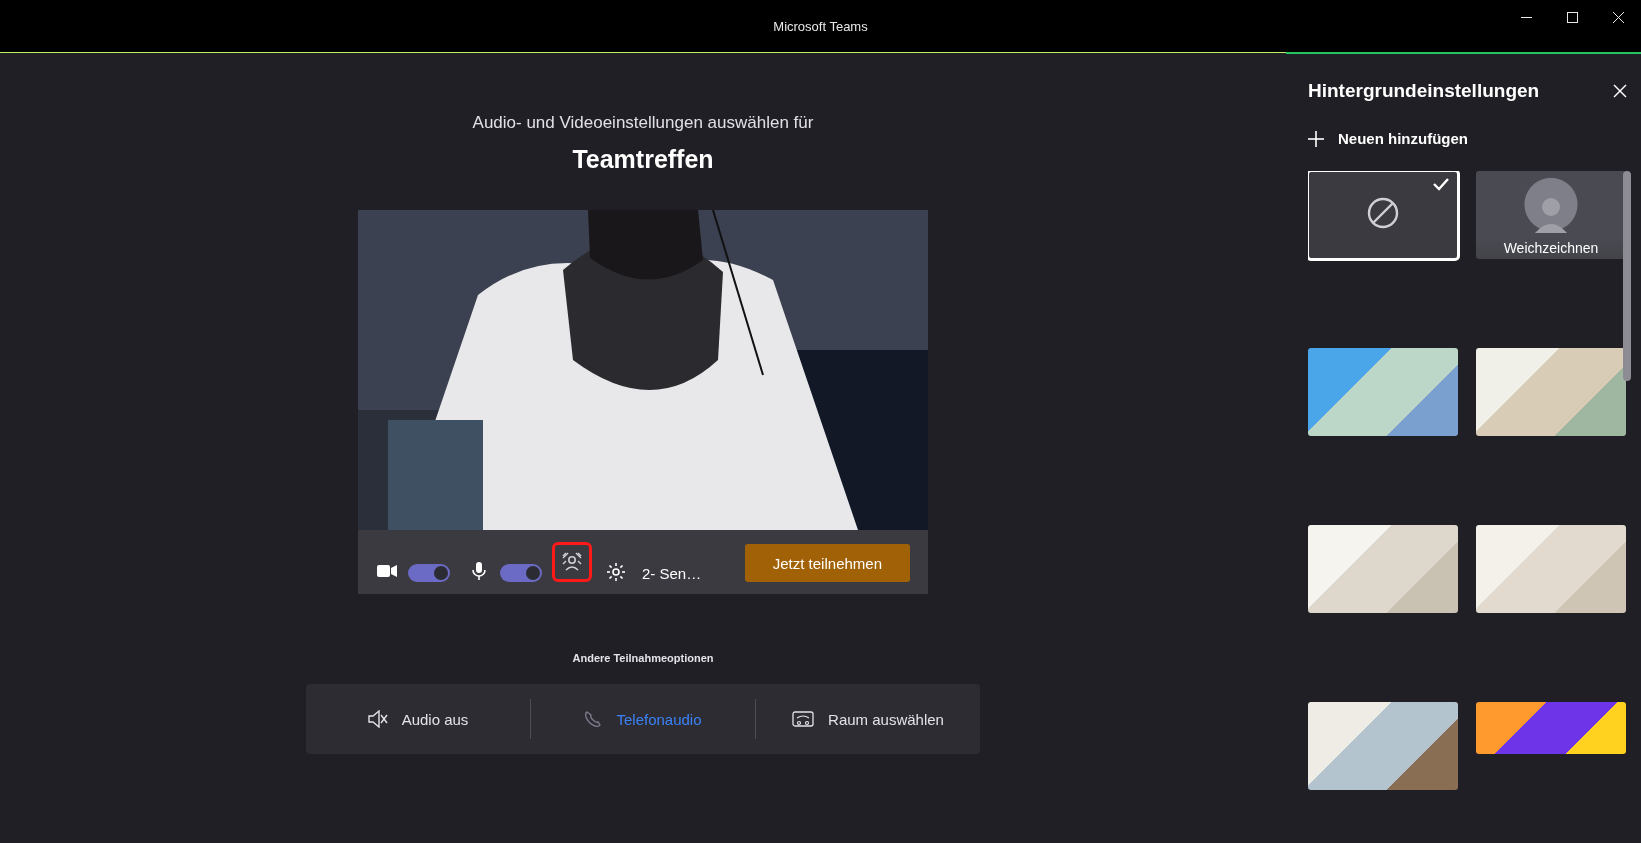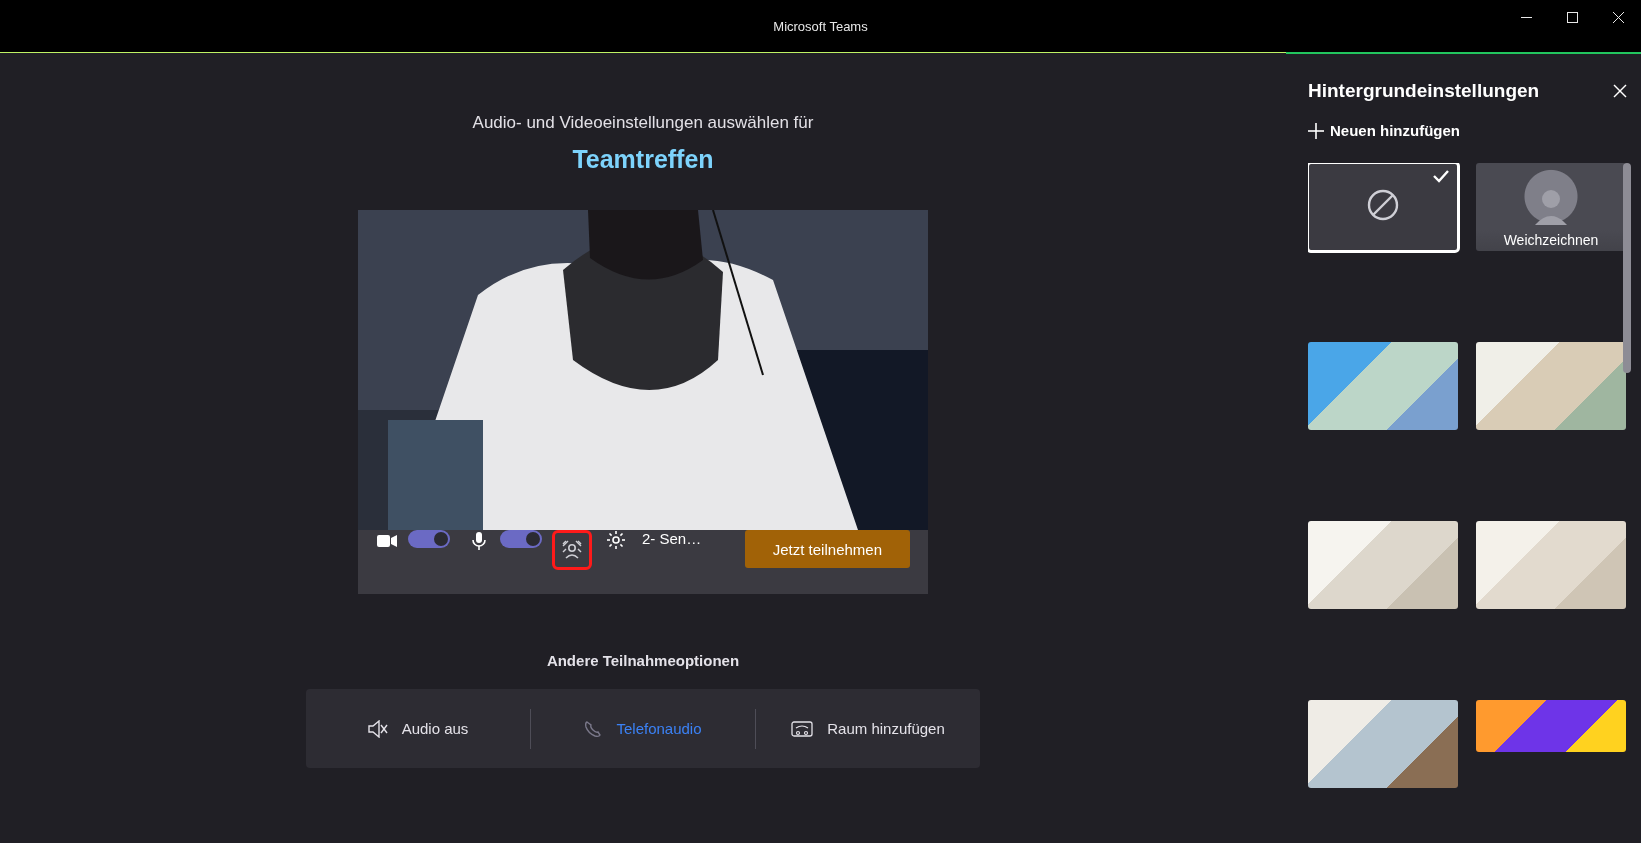--- a/index.html
+++ b/index.html
@@ -8,50 +8,50 @@
     .titlebar { height: 52px; display: flex; align-items: center; justify-content: center; position: relative; background: #000; }
     .titlebar .title { font-size: 13px; color: #e8e8e8; }
     .win-ctrls { position: absolute; right: 0; top: 0; height: 34px; display: flex; }
     .win-btn { width: 46px; height: 34px; display: flex; align-items: center; justify-content: center; color: #e8e8e8; }
 
     .app-body { display: flex; height: calc(843px - 34px); }
 
     .main { flex: 1; display: flex; flex-direction: column; align-items: center; padding-top: 60px; border-top: 1px solid #bef264; }
 
     .subtitle { font-size: 17px; color: #e2e0e6; margin-bottom: 12px; }
-    .meeting-name { font-size: 25px; font-weight: 700; color: #7dd3fc; margin-bottom: 36px; text-align: center; }
+    .meeting-name { font-size: 25px; font-weight: 700; color: #ffffff; margin-bottom: 36px; text-align: center; }
 
     .stage-wrap { width: 570px; }
     .video { width: 570px; height: 320px; background: #3a3a42; position: relative; overflow: hidden; }
     .video svg { width: 100%; height: 100%; display: block; }
 
-    .controls { width: 570px; height: 64px; background: #3b3a41; display: flex; align-items: flex-start; padding: 0 18px; gap: 10px; }
+    .controls { width: 570px; height: 64px; background: #3b3a41; display: flex; align-items: flex-end; padding: 12px 18px; gap: 10px; }
     .ctrl-icon { width: 22px; height: 22px; display: flex; align-items: center; justify-content: center; color: #fff; }
     .toggle { width: 42px; height: 18px; border-radius: 9px; background: #6b6ac4; position: relative; cursor: pointer; }
     .toggle .knob { width: 14px; height: 14px; border-radius: 50%; background: #2b2b33; position: absolute; top: 2px; right: 2px; }
 
     .bg-fx-btn { width: 40px; height: 40px; border: 3px solid #ff1a1a; border-radius: 6px; display: flex; align-items: center; justify-content: center; cursor: pointer; }
     .gear-btn { width: 28px; display:flex; align-items:center; justify-content:center; cursor:pointer; }
     .dev-label { font-size: 15px; color: #fff; max-width: 64px; white-space: nowrap; overflow: hidden; text-overflow: ellipsis; cursor: pointer; margin-left: 2px; }
     .join-btn { margin-left: auto; background: #a16207; color: #fff; padding: 0 28px; height: 38px; border-radius: 3px; display: flex; align-items: center; font-size: 15px; cursor: pointer; }
 
-    .other-title { margin-top: 58px; font-size: 15px; font-weight: 600; color: #e4e2e9; }
-
-    .other-row { margin-top: 20px; width: 674px; height: 79px; background: #2d2c33; border-radius: 4px; display: flex; align-items: center; }
+    .other-title { margin-top: 58px; font-size: 11px; font-weight: 600; color: #e4e2e9; }
+
+    .other-row { margin-top: 20px; width: 674px; height: 70px; background: #2d2c33; border-radius: 4px; display: flex; align-items: center; }
     .other-cell { flex: 1; display: flex; align-items: center; justify-content: center; gap: 14px; font-size: 15px; color: #e4e2e9; cursor: pointer; }
     .other-cell.disabled { color: #3b82f6; cursor: default; }
     .vsep { width: 1px; height: 40px; background: #4e4d57; }
 
     
     .panel { width: 355px; border-top: 2px solid #22c55e; padding: 24px 8px 0 22px; display: flex; flex-direction: column; }
     .panel-head { display: flex; align-items: center; }
     .panel-title { font-size: 19px; font-weight: 700; flex: 1; }
     .panel-close { width: 26px; height: 26px; display: flex; align-items: center; justify-content: center; color: #fff; cursor: pointer; }
 
-    .add-new { display: flex; align-items: center; gap: 6px; margin-top: 18px; font-size: 15px; font-weight: 600; color: #fff; cursor: pointer; }
+    .add-new { display: flex; align-items: center; gap: 14px; margin-top: 26px; font-size: 15px; font-weight: 600; color: #fff; cursor: pointer; }
 
     .grid-wrap { position: relative; flex: 1; margin-top: 24px; overflow: hidden; }
     .bg-grid { display: grid; grid-template-columns: 1fr 1fr 1fr; gap: 18px; padding-right: 20px; height: 100%; overflow-y: hidden; }
     .thumb { width: 150px; height: 88px; border-radius: 3px; background: #3b3a41; position: relative; cursor: pointer; overflow: hidden; }
     .thumb.selected { outline: 3px solid #fff; outline-offset: -1px; }
     .thumb .check { position: absolute; top: 6px; right: 8px; }
     .thumb .center-icon { position: absolute; top: 50%; left: 50%; transform: translate(-50%,-50%); }
     .thumb .tlabel { position: absolute; left: 0; right: 0; bottom: 0; text-align: center; font-size: 14px; color: #fff; line-height: 1.6; background: linear-gradient(transparent, rgba(0,0,0,.10)); }
     .thumb.half { height: 52px; }
 
@@ -180,21 +180,21 @@
         <span>Telefonaudio</span>
       </div>
       <div class="vsep"></div>
       <div class="other-cell">
         <svg width="22" height="16" viewBox="0 0 22 16">
             <rect x="1" y="1" width="20" height="14" rx="2" fill="none" stroke="#e4e2e9" stroke-width="1.3"></rect>
             <circle cx="7" cy="12" r="1.5" fill="none" stroke="#e4e2e9" stroke-width="1.2"></circle>
             <circle cx="15" cy="12" r="1.5" fill="none" stroke="#e4e2e9" stroke-width="1.2"></circle>
             <path d="M5 7 Q11 3 17 7" fill="none" stroke="#e4e2e9" stroke-width="1.2"></path>
           </svg>
-        <span>Raum hinzufügen</span>
+        <span>Raum auswählen</span>
       </div>
     </div>
   </div>
 
   <div class="panel">
     <div class="panel-head">
       <div class="panel-title">Hintergrundeinstellungen</div>
       <div class="panel-close">
         <svg width="14" height="14">
             <line x1="1" y1="1" x2="13" y2="13" stroke="#fff" stroke-width="1.4"></line>

